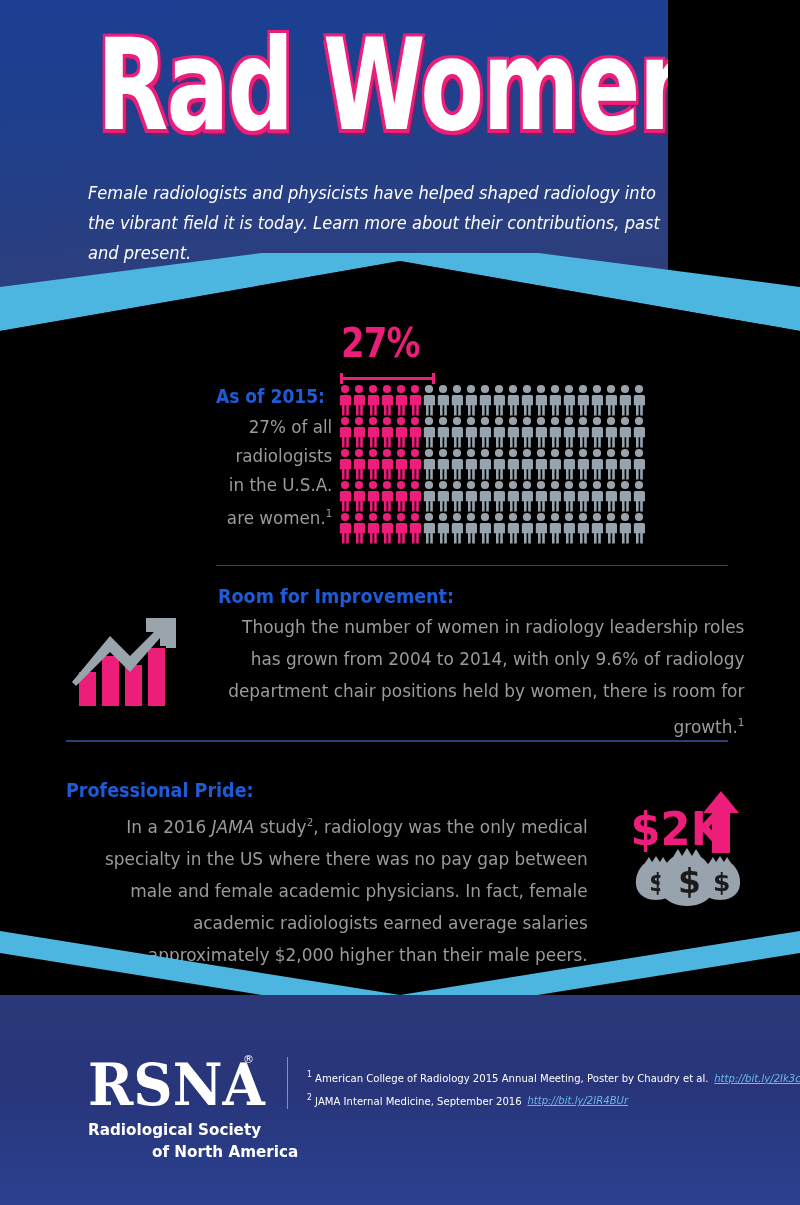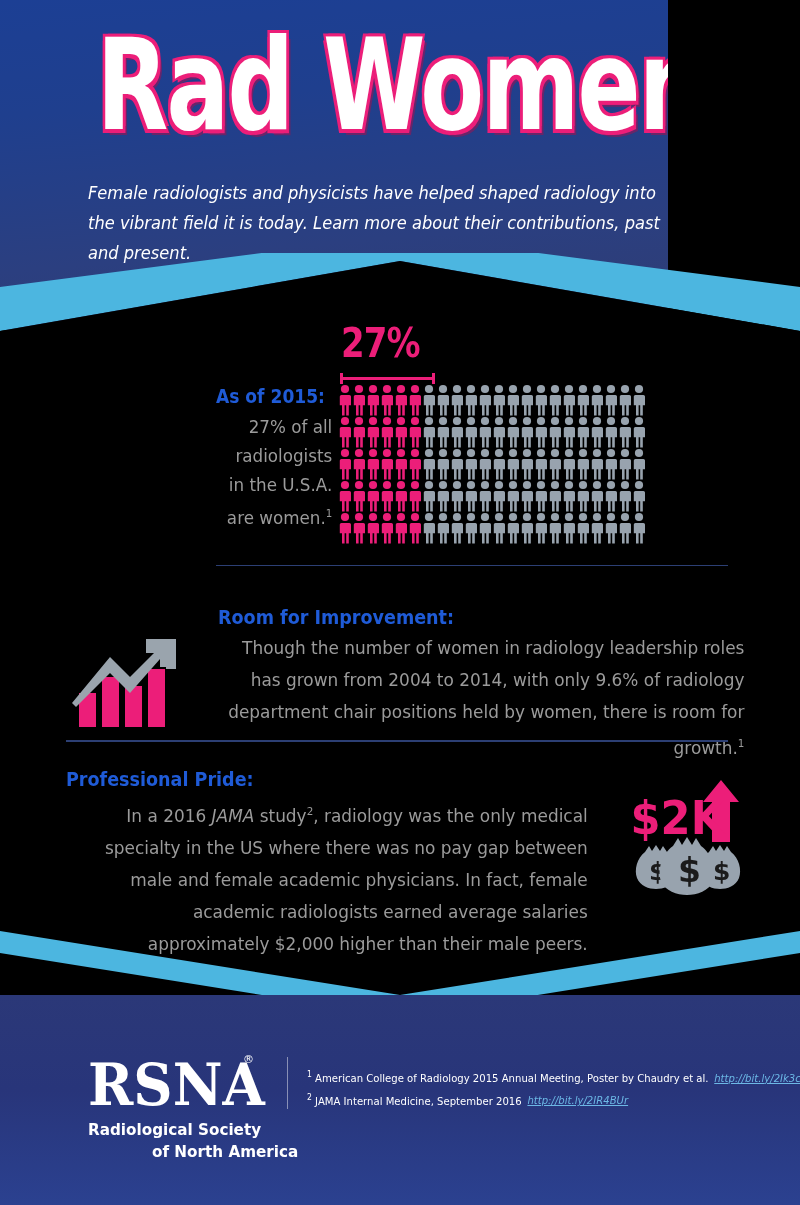--- a/index.html
+++ b/index.html
@@ -148,21 +148,21 @@
   .figure { width: 14px; height: 32px; display:block; }
 
   .divider-thin {
     position: absolute;
     left: 216px; top: 265px;
     width: 512px; height: 1px;
     background: #2c3f74;
   }
 
   
-  .sec2 { position: absolute; left:0; top:285px; width:800px; height:150px;margin-top:21px; }
+  .sec2 { position: absolute; left:0; top:285px; width:800px; height:150px; }
   .growth-icon { position:absolute; left:66px; top:25px; width:118px; height:98px; }
   .s2-head {
     position:absolute; left:218px; top:0px;
     font-family:"DejaVu Sans", sans-serif; font-weight:bold;
     font-size:19.5px; color:#1f5bd7;
     transform: scaleX(0.9); transform-origin:0 0; white-space:nowrap;
   }
   .s2-body {
     position:absolute; left:218px; top:26px; width:560px;
     font-family:"DejaVu Sans", sans-serif;
@@ -170,21 +170,21 @@
     transform: scaleX(0.94); transform-origin:0 0;
   }
   .s2-body sup { font-size:11px; }
 
   .divider-wide {
     position:absolute; left:66px; top:440px;
     width:662px; height:2px; background:#2c3f74;
   }
 
   
-  .sec3 { position:absolute; left:0; top:468px; width:800px; height:190px; }
+  .sec3 { position:absolute; left:0; top:479px; width:800px; height:190px; }
   .s3-head {
     position:absolute; left:66px; top:0;
     font-family:"DejaVu Sans", sans-serif; font-weight:bold;
     font-size:19.5px; color:#1f5bd7;
     transform: scaleX(0.9); transform-origin:0 0; white-space:nowrap;
   }
   .s3-body {
     position:absolute; left:66px; top:28px; width:555px;
     font-family:"DejaVu Sans", sans-serif;
     font-size:18px; line-height:32px; color:#9b9b9b;

